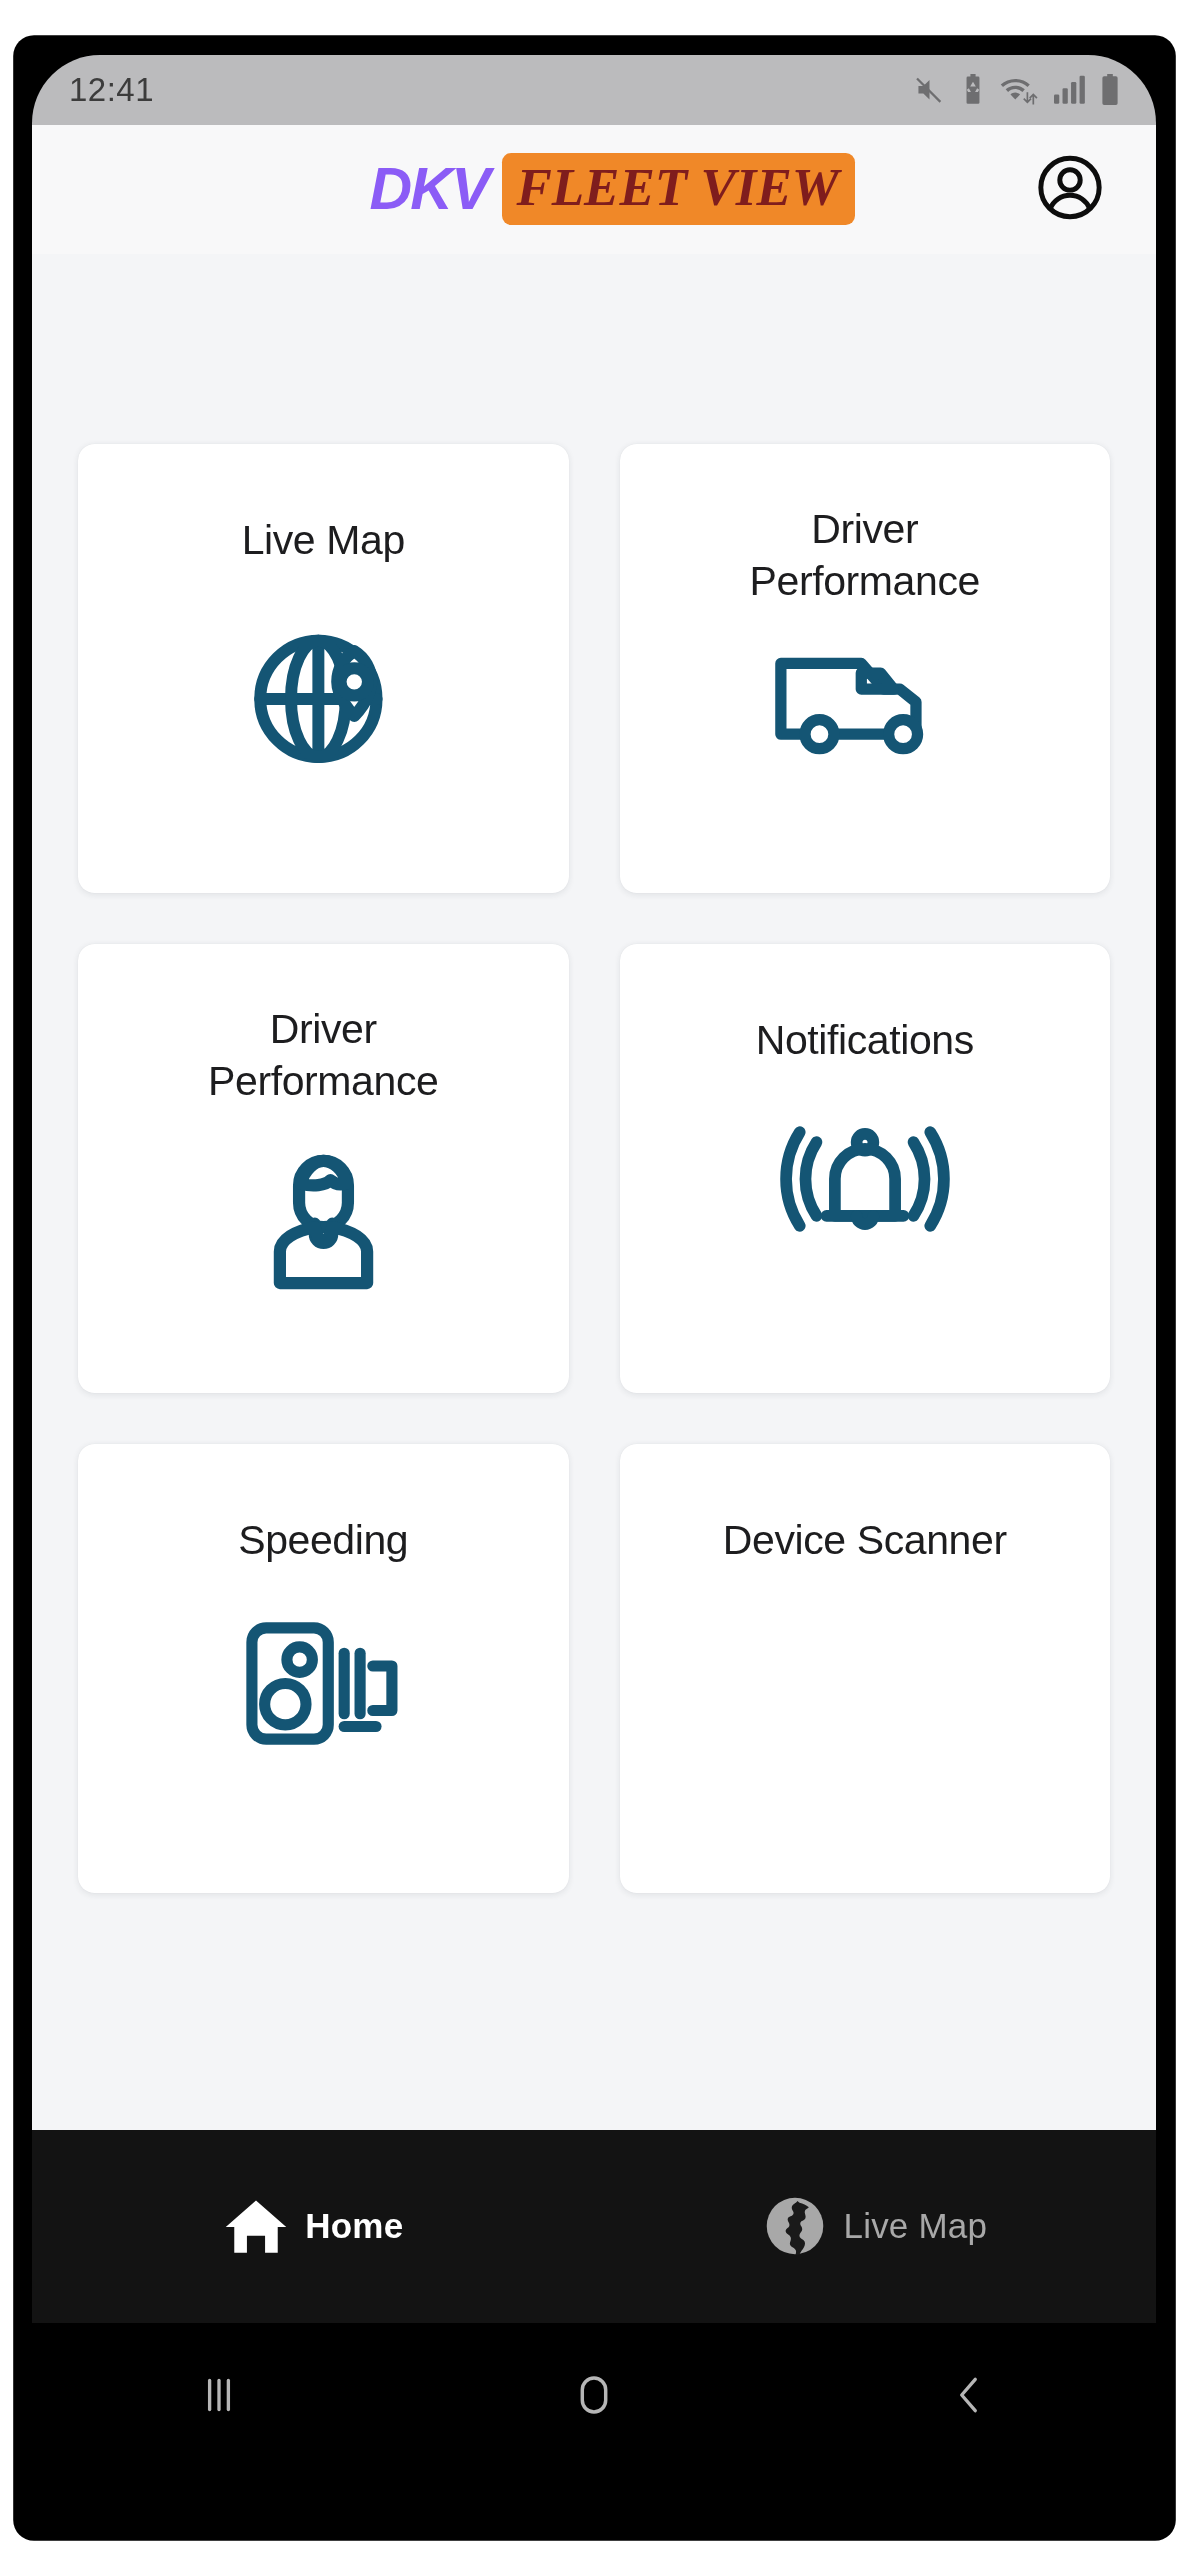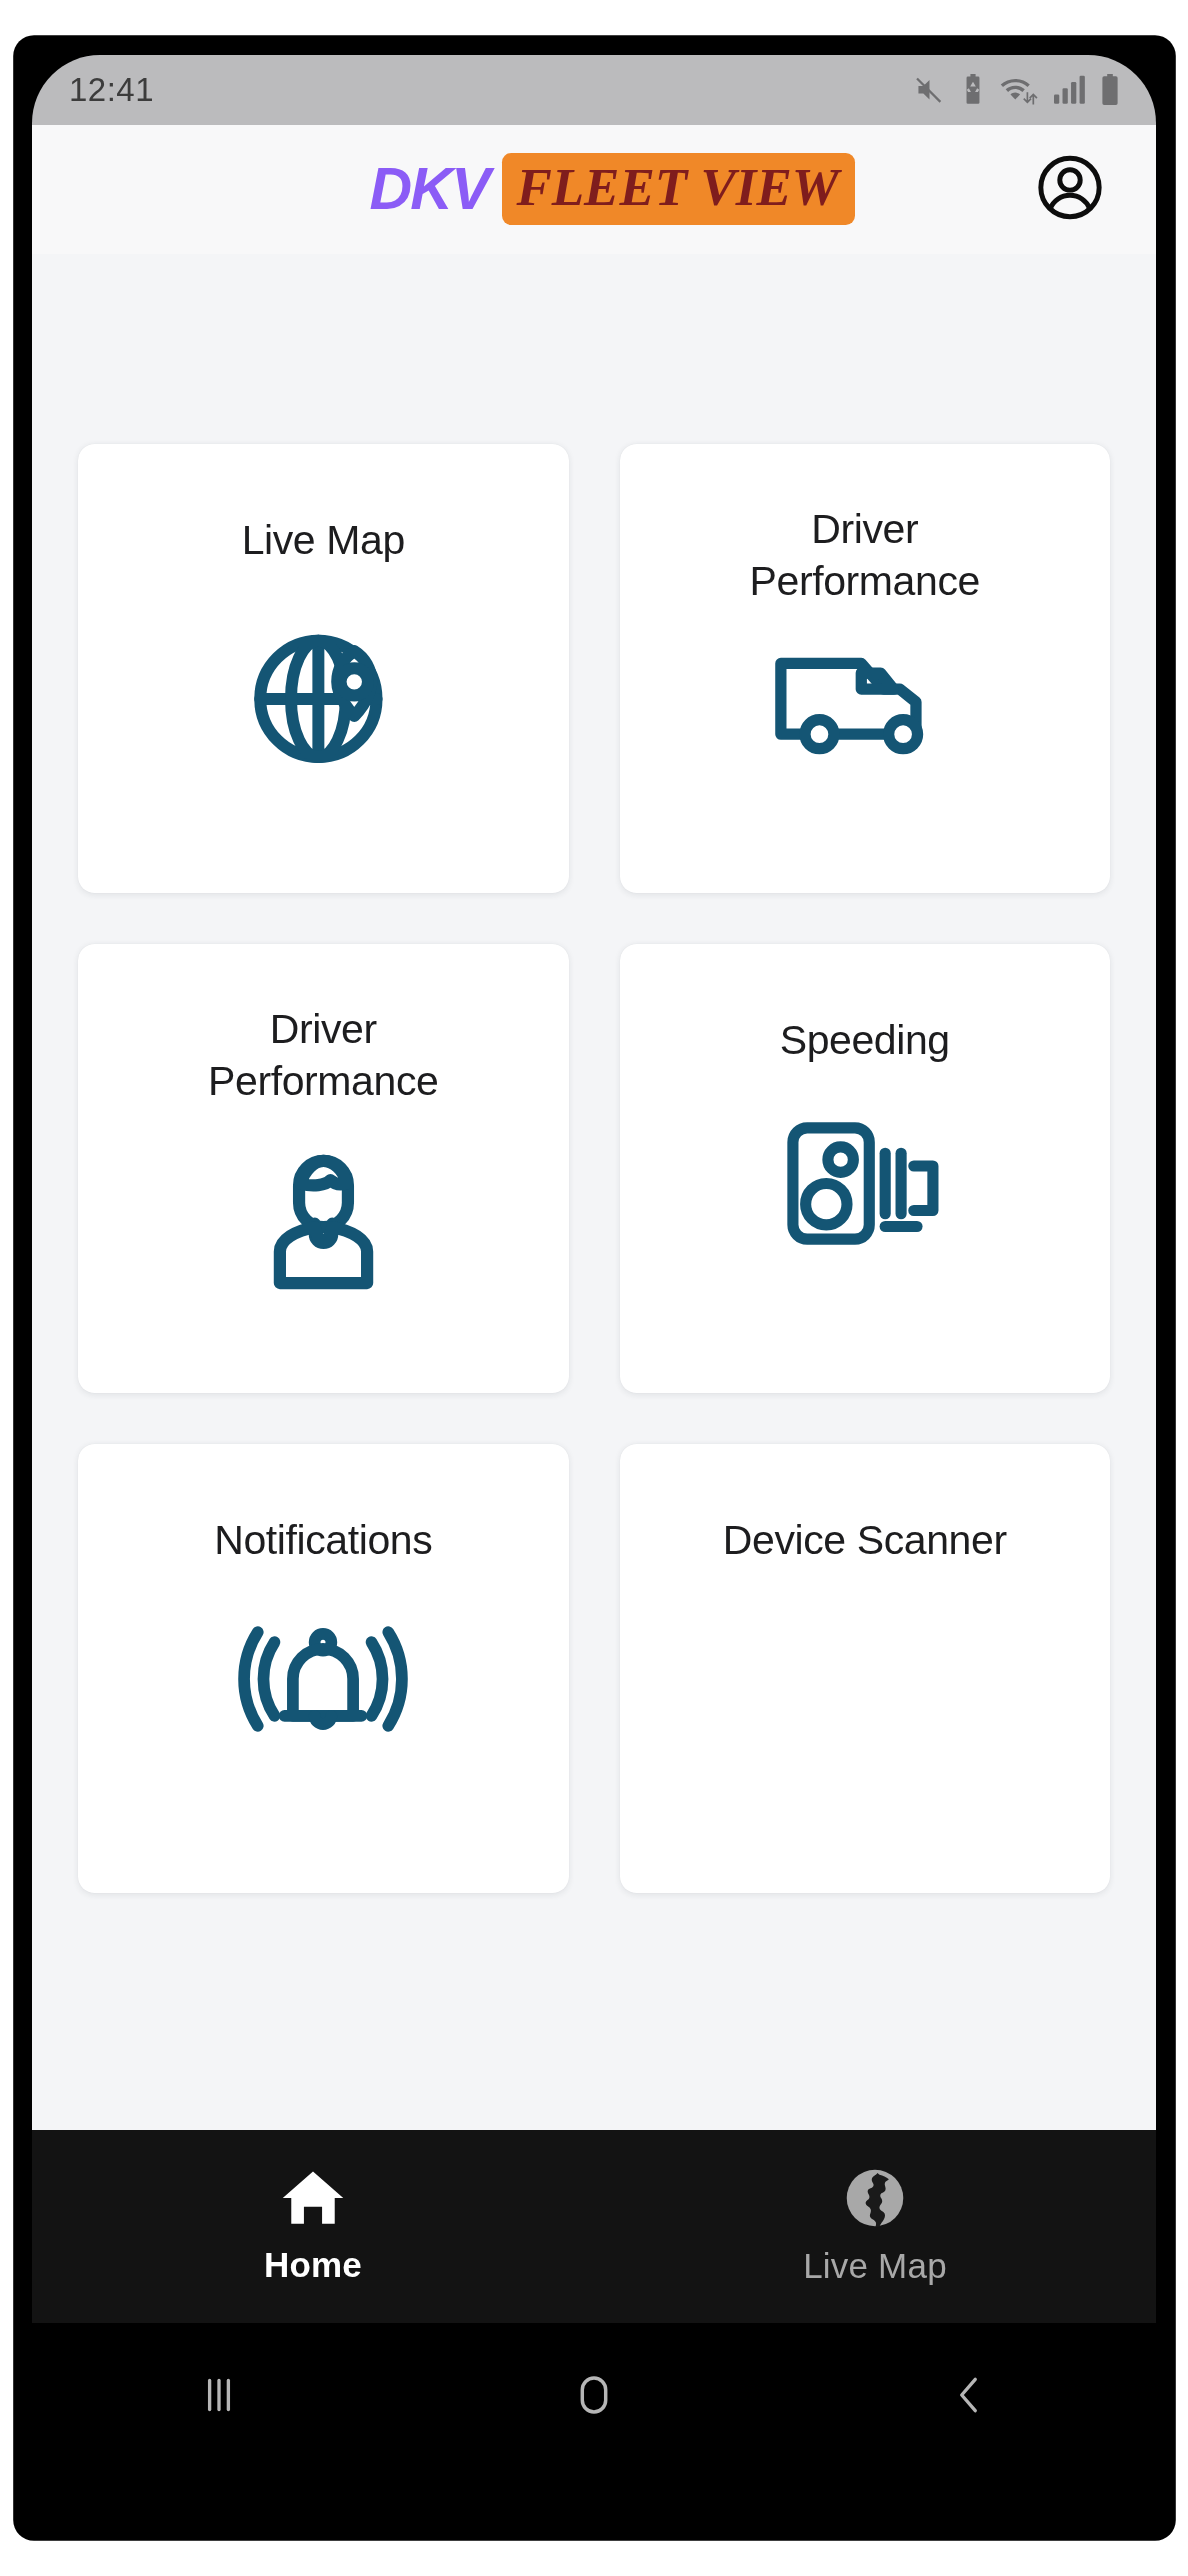--- a/index.html
+++ b/index.html
@@ -185,21 +185,21 @@
     bottom: 199px;
     width: 100%;
     height: 193px;
     background: #131313;
     display: flex;
     align-items: center;
   }
   .nav-item {
     flex: 1;
     display: flex;
-    flex-direction: column;
+    flex-direction: row;
     align-items: center;
     justify-content: center;
     gap: 16.6px;
     cursor: pointer;
   }
   .nav-item svg { display: block; }
   .nav-label {
     font-size: 35px;
     letter-spacing: 0.2px;
   }
@@ -333,55 +333,55 @@
             <div class="tile-label">
               <span>Driver</span><br>
               <span>Performance</span>
             </div>
             <div class="tile-icon">
               <svg width="129" height="157" viewBox="0 0 70 90">
                 <path d="M21 30a14 14 0 0128 0v10a14 14 0 01-28 0z"></path>
                 <path d="M22 29c2-8 8-13 13-13s12 5 13 13c-4 1-7 0-9-2-3 3-10 4-17 2z"></path>
                 <path d="M30 52v6a5 5 0 0010 0v-6"></path>
                 <path d="M10 86V68c0-7 9-12 20-14 1 5 3 8 5 8s4-3 5-8c11 2 20 7 20 14v18z"></path>
-              </svg>
-            </div>
-          </div>
-
-          <div class="tile">
-            <div class="tile-label">Speeding</div>
-            <div class="tile-icon">
-              <svg width="175" height="147" viewBox="0 0 110 90">
-                <rect x="10" y="10" width="48" height="70" rx="9"></rect>
-                <circle cx="40" cy="30" r="8"></circle>
-                <circle cx="31" cy="58" r="13"></circle>
-                <line x1="68" y1="26" x2="68" y2="64"></line>
-                <line x1="78" y1="26" x2="78" y2="64"></line>
-                <path d="M86 34h12v28H86"></path>
-                <path d="M68 72h20"></path>
               </svg>
             </div>
           </div>
 
           <div class="tile">
             <div class="tile-label">Notifications</div>
             <div class="tile-icon">
               <svg width="184" height="138" viewBox="0 0 110 80">
                 <circle cx="55" cy="18" r="5"></circle>
                 <path d="M37 62V40a18 18 0 0136 0v22z"></path>
                 <line x1="32" y1="62" x2="78" y2="62"></line>
                 <path d="M50 62a5 5 0 0010 0"></path>
                 <path d="M26 18a40 40 0 000 44"></path>
                 <path d="M16 12a52 52 0 000 56"></path>
                 <path d="M84 18a40 40 0 010 44"></path>
                 <path d="M94 12a52 52 0 010 56"></path>
               </svg>
             </div>
           </div>
 
+          <div class="tile">
+            <div class="tile-label">Speeding</div>
+            <div class="tile-icon">
+              <svg width="175" height="147" viewBox="0 0 110 90">
+                <rect x="10" y="10" width="48" height="70" rx="9"></rect>
+                <circle cx="40" cy="30" r="8"></circle>
+                <circle cx="31" cy="58" r="13"></circle>
+                <line x1="68" y1="26" x2="68" y2="64"></line>
+                <line x1="78" y1="26" x2="78" y2="64"></line>
+                <path d="M86 34h12v28H86"></path>
+                <path d="M68 72h20"></path>
+              </svg>
+            </div>
+          </div>
+
           <div class="tile partial">
             <div class="tile-label">Device Scanner</div>
           </div>
 
         </div>
       </div>
 
       <div id="bottom-nav">
         <div class="nav-item active">
           <span>

